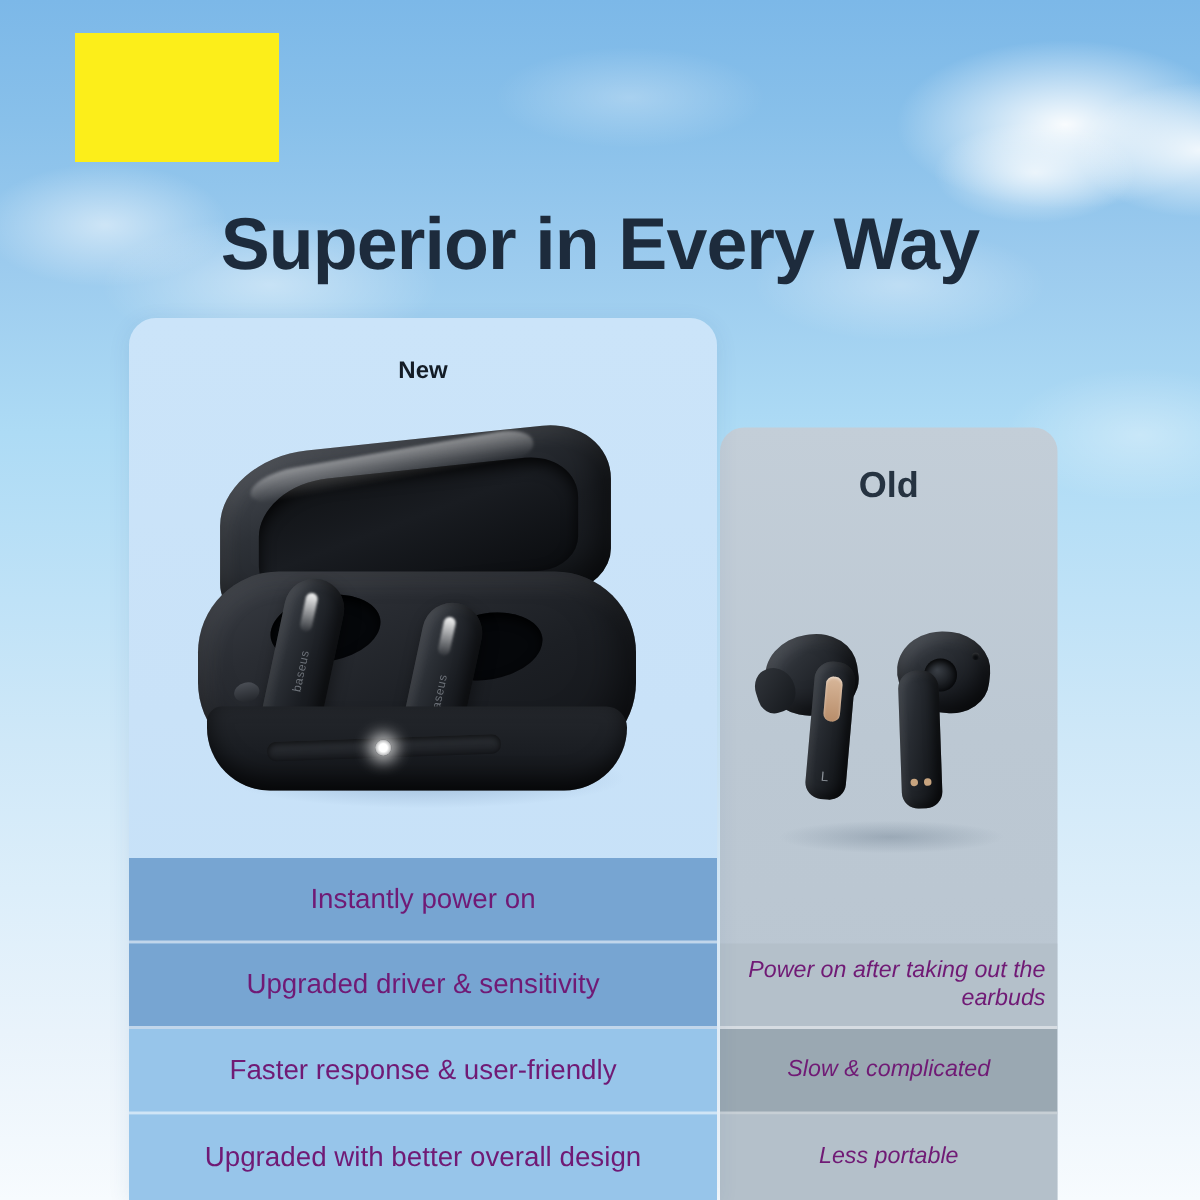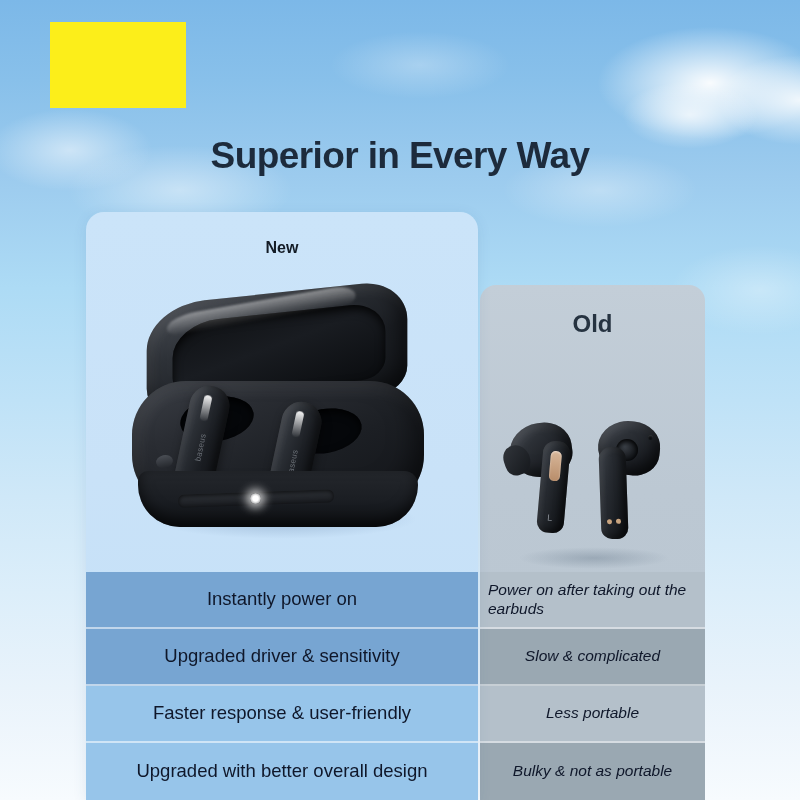--- a/index.html
+++ b/index.html
@@ -58,21 +58,21 @@
     background: #fcee1a;
   }
 
   
   .headline {
     position: absolute;
     left: 0;
     top: 135px;
     width: 800px;
     text-align: center;
-    font-size: 37px;
+    font-size: 49px;
     font-weight: bold;
     letter-spacing: -0.6px;
     color: #1d2b3c;
   }
 
   
   .panel-old {
     position: absolute;
     left: 480px;
     top: 285px;
@@ -139,22 +139,22 @@
     position: absolute;
     left: 0;
     bottom: 0;
     width: 100%;
   }
   .row {
     box-sizing: border-box;
     display: flex;
     align-items: center;
     justify-content: center;
-    text-align: left;
-    color: #0f172a;
+    text-align: right;
+    color: #701a75;
     line-height: 1.22;
   }
   .panel-new .row {
     height: 57px;
     font-size: 18.5px;
     border-bottom: 2px solid rgba(255,255,255,0.55);
   }
   .panel-new .row:last-child { border-bottom: none; }
   .panel-new .row.dark  { background: #77a5d2; }
   .panel-new .row.light { background: #97c5ea; }
@@ -408,21 +408,20 @@
             <div class="obud-pogo" style="left:15px; top:72px;"></div>
           </div>
         </div>
       </div>
     </div>
 
     <div class="rows">
       <div class="row light">Power on after taking out the earbuds</div>
       <div class="row dark">Slow &amp; complicated</div>
       <div class="row light">Less portable</div>
-      <div class="row dark">Bulky &amp; not as portable</div>
     </div>
   </div>
 
   <div class="panel-new">
     <div class="col-title">New</div>
 
     <div class="new-stage">
       <div class="art case-wrap">
         <div class="case-shadow"></div>
 

